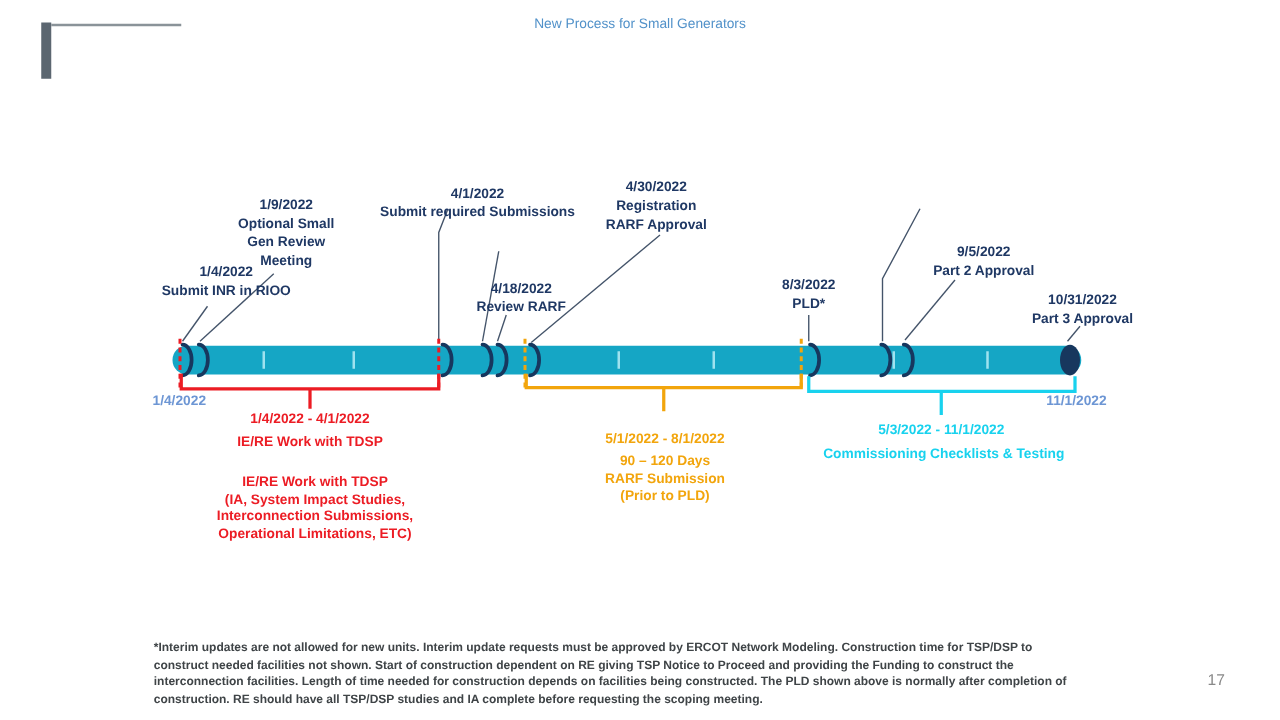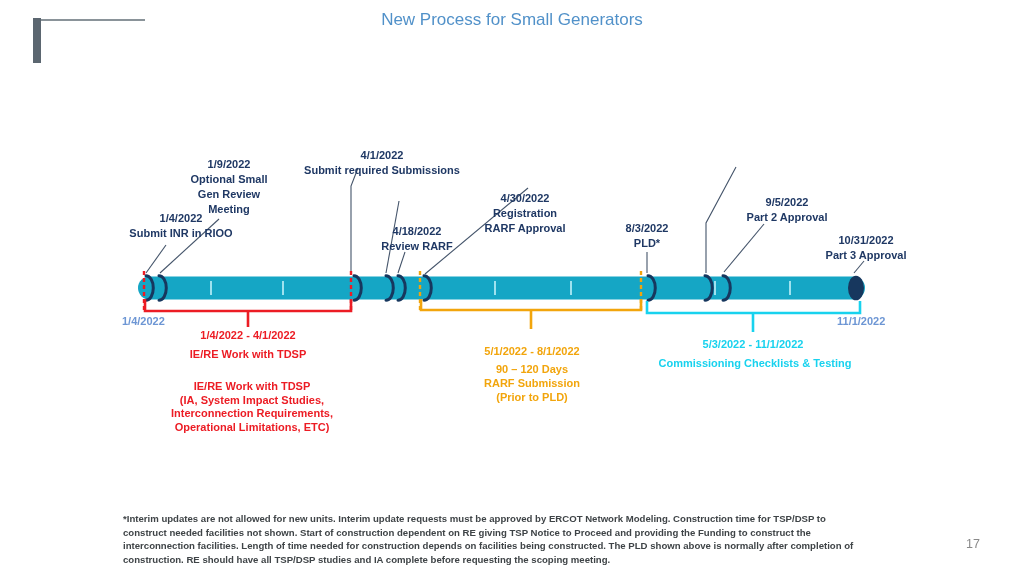--- a/index.html
+++ b/index.html
@@ -4,21 +4,21 @@
 <style>
   html,body{margin:0;padding:0;background:#e8e8e8;}
   .slide{
     position:relative;width:1024px;height:576px;background:#ffffff;
     font-family:"Liberation Sans",sans-serif;overflow:hidden;
   }
   .accent-bar{position:absolute;left:33px;top:18px;width:8px;height:45px;background:#5B6670;}
   .accent-line{position:absolute;left:41px;top:19px;width:104px;height:2px;background:#8A9399;}
   .title{
     position:absolute;top:9px;left:0;right:0;text-align:center;
-    font-size:17px;line-height:21px;color:#5191C9;font-weight:400;
+    font-size:11px;line-height:21px;color:#5191C9;font-weight:400;
   }
   .diagram-layer{position:absolute;left:0;top:0;width:1024px;height:576px;}
   .labels-layer{position:absolute;left:0;top:0;width:1024px;height:576px;pointer-events:none;}
   .ms{
     position:absolute;transform:translateX(-50%);text-align:center;
     font-weight:bold;font-size:11px;line-height:15px;color:#1F3864;white-space:nowrap;
   }
   .bracket-label{
     position:absolute;transform:translateX(-50%);text-align:center;
     font-weight:bold;font-size:11px;white-space:nowrap;
@@ -102,21 +102,21 @@
         <div>Submit INR in RIOO</div>
       </div>
       <div class="ms" style="left: 382px; top: 148px;">
         <div>4/1/2022</div>
         <div>Submit required Submissions</div>
       </div>
       <div class="ms" style="left: 417px; top: 224px;">
         <div>4/18/2022</div>
         <div>Review RARF</div>
       </div>
-      <div class="ms" style="left: 525px; top: 143px; margin-top: 48px;">
+      <div class="ms" style="left: 525px; top: 143px;">
         <div>4/30/2022</div>
         <div>Registration</div>
         <div>RARF Approval</div>
       </div>
       <div class="ms" style="left: 647px; top: 221px;">
         <div>8/3/2022</div>
         <div>PLD*</div>
       </div>
       <div class="ms" style="left: 787px; top: 195px;">
         <div>9/5/2022</div>
@@ -130,21 +130,21 @@
       <div class="bracket-label" style="left: 248px; top: 348px; color: rgb(236, 28, 36);">IE/RE Work with TDSP</div>
       <div class="bracket-label" style="left: 532px; top: 345px; color: rgb(242, 165, 12);">5/1/2022 - 8/1/2022</div>
       <div class="bracket-label" style="left: 532px; top: 363px; color: rgb(242, 165, 12);">90 – 120 Days</div>
       <div class="bracket-label" style="left: 532px; top: 377px; color: rgb(242, 165, 12);">RARF Submission</div>
       <div class="bracket-label" style="left: 532px; top: 391px; color: rgb(242, 165, 12);">(Prior to PLD)</div>
       <div class="bracket-label" style="left: 753px; top: 338px; color: rgb(24, 210, 238);">5/3/2022 - 11/1/2022</div>
       <div class="bracket-label" style="left: 755px; top: 357px; color: rgb(24, 210, 238);">Commissioning Checklists &amp; Testing</div>
       <div class="detail-block" style="left: 252px; top: 380px; color: rgb(236, 28, 36);">
         <div>IE/RE Work with TDSP</div>
         <div>(IA, System Impact Studies,</div>
-        <div>Interconnection Requirements,</div>
+        <div>Interconnection Submissions,</div>
         <div>Operational Limitations, ETC)</div>
       </div>
       <div class="endpoint" style="left: 122px; top: 315px;">1/4/2022</div>
       <div class="endpoint" style="left: 837px; top: 315px; text-align: right;">11/1/2022</div>
     </div>
 
   <div class="footnote">*Interim updates are not allowed for new units. Interim update requests must be approved by ERCOT Network Modeling.  Construction time for TSP/DSP to
 construct needed facilities not shown.  Start of construction dependent on RE giving TSP Notice to Proceed and providing the Funding to construct the
 interconnection facilities.  Length of time needed for construction depends on facilities being constructed.  The PLD shown above is normally after completion of
 construction.  RE should have all TSP/DSP studies and IA complete before requesting the scoping meeting.</div>

